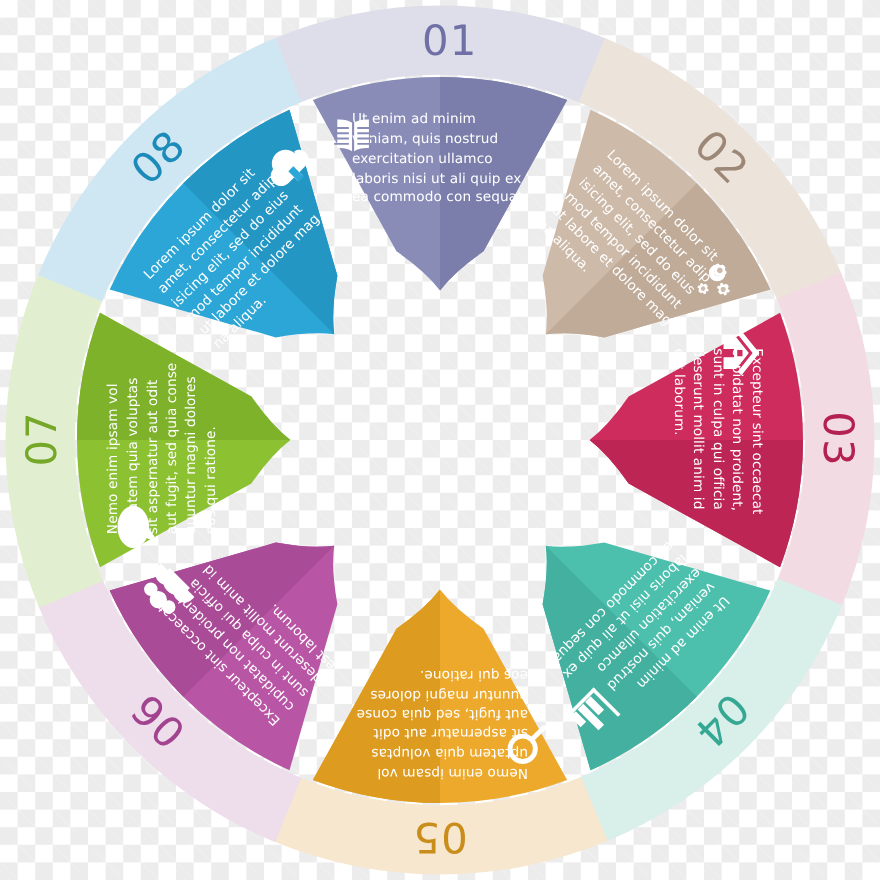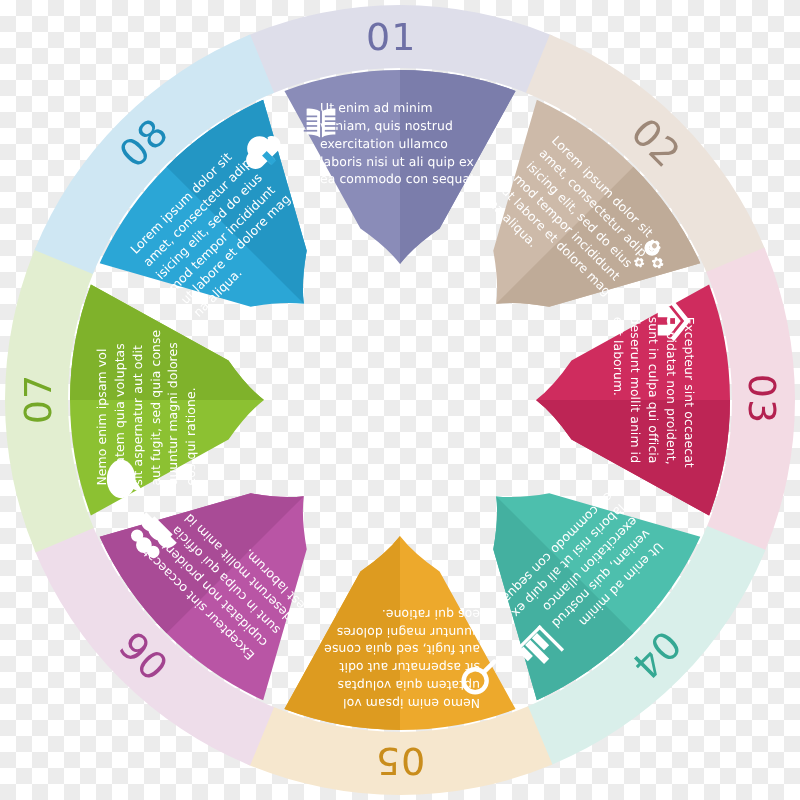--- a/index.html
+++ b/index.html
@@ -110,21 +110,21 @@
         </g>
         <g>
           <path d="M 99.71 263.15 A 330 330 0 0 1 263.15 99.71 L 306.73 250.74 Q 301.01 282.03 303.83 303.83 Q 282.03 301.01 250.74 306.73 Z" fill="#2ba6d6"></path>
           <path d="M 166.65 166.65 A 330 330 0 0 1 263.15 99.71 L 306.73 250.74 Q 301.01 282.03 303.83 303.83 Z" fill="#2396c4"></path>
         </g>
       </g>
   </svg>
 
   <div id="overlays">
       <div class="seg-text" style="left: 320px; top: 99px; transform: rotate(0deg);">Ut enim ad minim veniam, quis nostrud exercitation ullamco laboris nisi ut ali quip ex ea commodo con sequat.</div>
-      <div class="num" style="color: rgb(110, 112, 166); left: 366px; top: 18px; width: 68px; text-align: left; transform: rotate(0deg);">01</div>
+      <div class="num" style="color: rgb(110, 112, 166); left: 366px; top: 18px; width: 68px; text-align: right; transform: rotate(0deg);">01</div>
       <div class="icon-wrap" style="left: 298.168px; top: 102.079px; transform: rotate(0deg);">
         <svg viewBox="0 0 48 48">
           <path fill="#ffffff" d="M23 10c-4-2.6-9-3.4-14-3v27c5-.4 10 .4 14 3V10zm2 0v27c4-2.6 9-3.4 14-3V7c-5-.4-10 .4-14 3z"></path>
           <g stroke="#8a8cb8" stroke-width="1.8">
             <line x1="6" y1="15" x2="20" y2="15"></line>
             <line x1="6" y1="20" x2="20" y2="20"></line>
             <line x1="6" y1="25" x2="20" y2="25"></line>
             <line x1="6" y1="30" x2="20" y2="30"></line>
             <line x1="28" y1="15" x2="42" y2="15"></line>
             <line x1="28" y1="20" x2="42" y2="20"></line>

